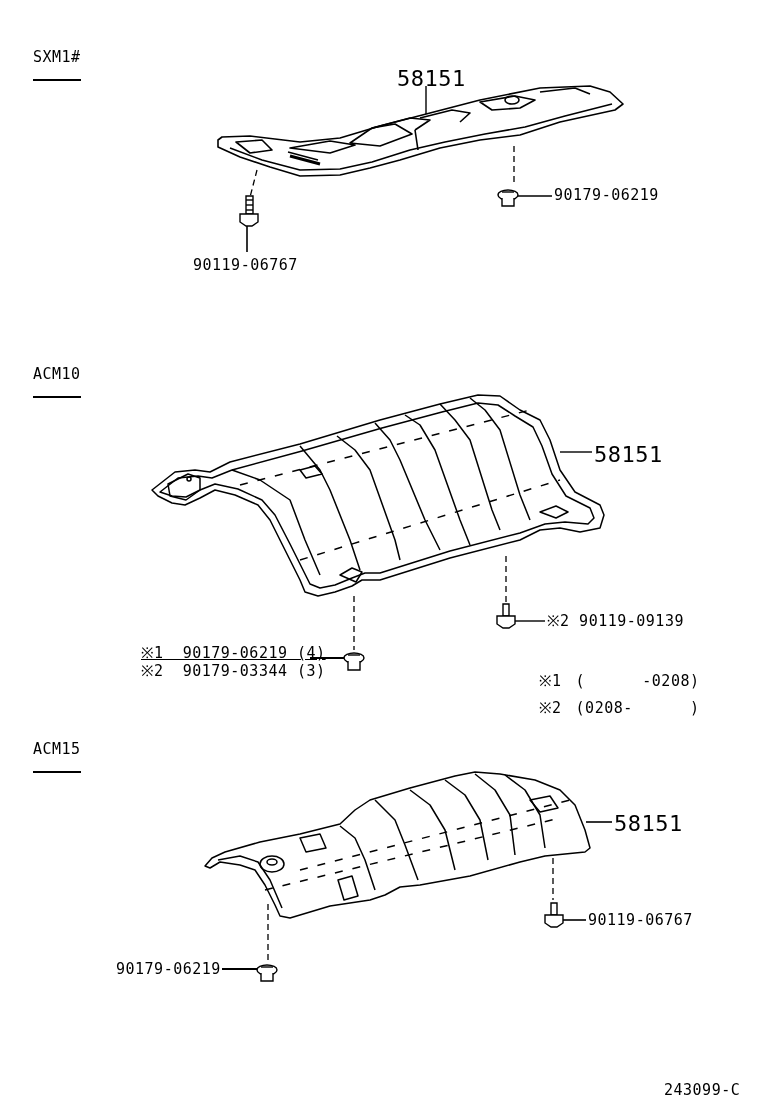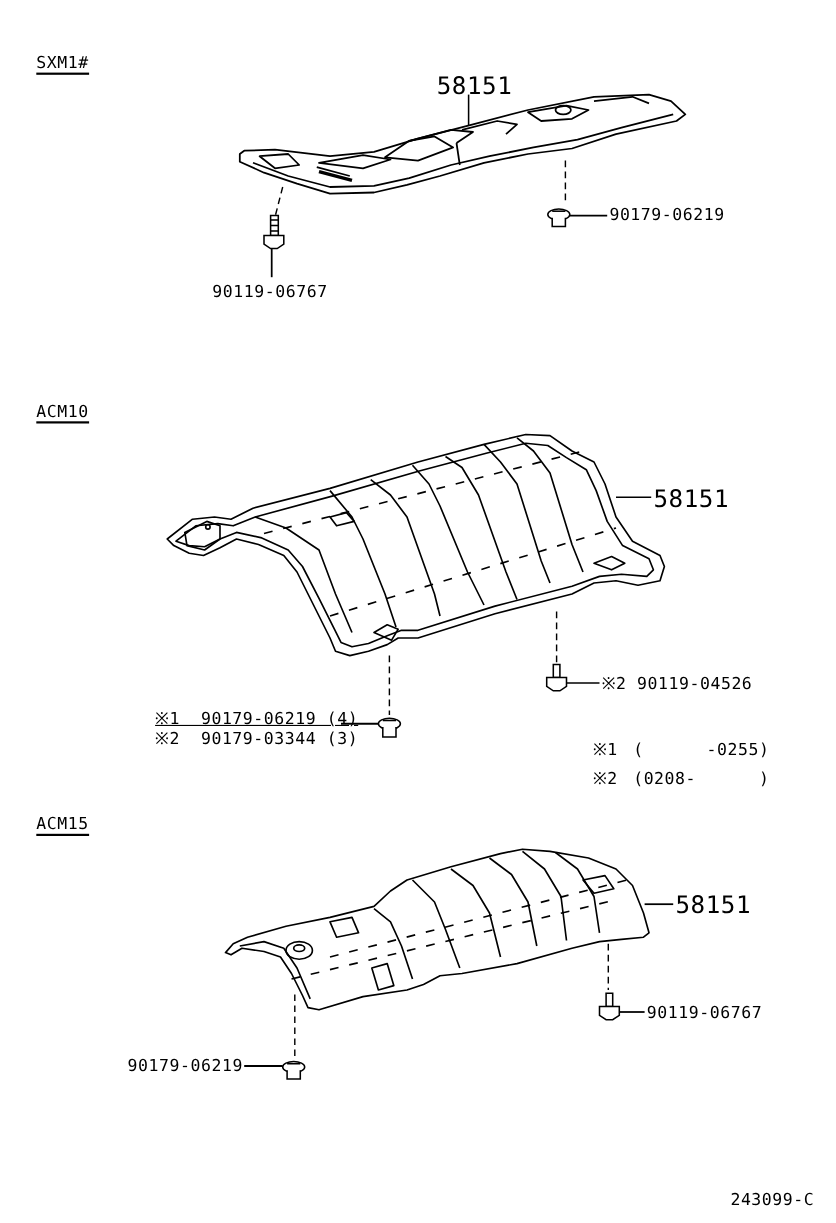--- a/index.html
+++ b/index.html
@@ -1,20 +1,20 @@
 <!DOCTYPE html>
 <html><head>
   <meta charset="utf-8">
   <style>
     html, body { margin: 0; padding: 0; background: #ffffff; }
     body { width: 760px; height: 1112px; position: relative; overflow: hidden;
            font-family: "DejaVu Sans Mono", "Liberation Mono", monospace; color: #000; }
     .lbl { position: absolute; font-size: 15px; letter-spacing: 0.5px; white-space: pre; line-height: 1; }
     .big { font-size: 22px; }
-    .section { position: absolute; font-size: 15px; letter-spacing: 0.5px; border-bottom: 2px solid #000; padding-bottom: 1px; line-height: 1; }
+    .section { position: absolute; font-size: 15px; letter-spacing: 0.5px; border-bottom: 2px solid #000; padding-bottom: 14px; line-height: 1; }
     svg.draw { position: absolute; left: 0; top: 0; }
     svg path, svg line, svg polyline, svg polygon, svg ellipse, svg rect, svg circle { vector-effect: non-scaling-stroke; }
   </style>
 </head>
 <body>
 
 <div class="section" style="left:33px; top:50px;">SXM1#</div>
 
 <svg class="draw" width="760" height="1112" viewBox="0 0 760 1112">
   <g fill="none" stroke="#000" stroke-width="1.6" stroke-linejoin="round">
@@ -99,28 +99,28 @@
 
   <g fill="#fff" stroke="#000" stroke-width="1.4">
     <ellipse cx="354" cy="658" rx="10" ry="5"></ellipse>
     <path d="M348 661 L348 670 L360 670 L360 661"></path>
     <line x1="348" y1="655" x2="360" y2="655"></line>
   </g>
   <line x1="310" y1="658" x2="344" y2="658" stroke="#000" stroke-width="1.8"></line>
 </svg>
 
 <div class="lbl big" style="left:594px; top:444px;">58151</div>
-<div class="lbl" style="left:547px; top:614px;">※2 90119-04526</div>
+<div class="lbl" style="left:547px; top:614px;">※2 90119-09139</div>
 <div class="lbl" style="left:141px; top:646px;text-decoration:underline;">※1  90179-06219 (4)</div>
 <div class="lbl" style="left:141px; top:664px;">※2  90179-03344 (3)</div>
 
 <div style="position:absolute; left:539px; top:674px;">
   <div style="display:flex; gap:14px; margin-bottom:12px;">
     <span class="lbl" style="position:static;">※1</span>
-    <span class="lbl" style="position:static;">(      -0255)</span>
+    <span class="lbl" style="position:static;">(      -0208)</span>
   </div>
   <div style="display:flex; gap:14px;">
     <span class="lbl" style="position:static;">※2</span>
     <span class="lbl" style="position:static;">(0208-      )</span>
   </div>
 </div>
 
 <div class="section" style="left:33px; top:742px;text-align:right;">ACM15</div>
 
 <svg class="draw" width="760" height="1112" viewBox="0 0 760 1112">

